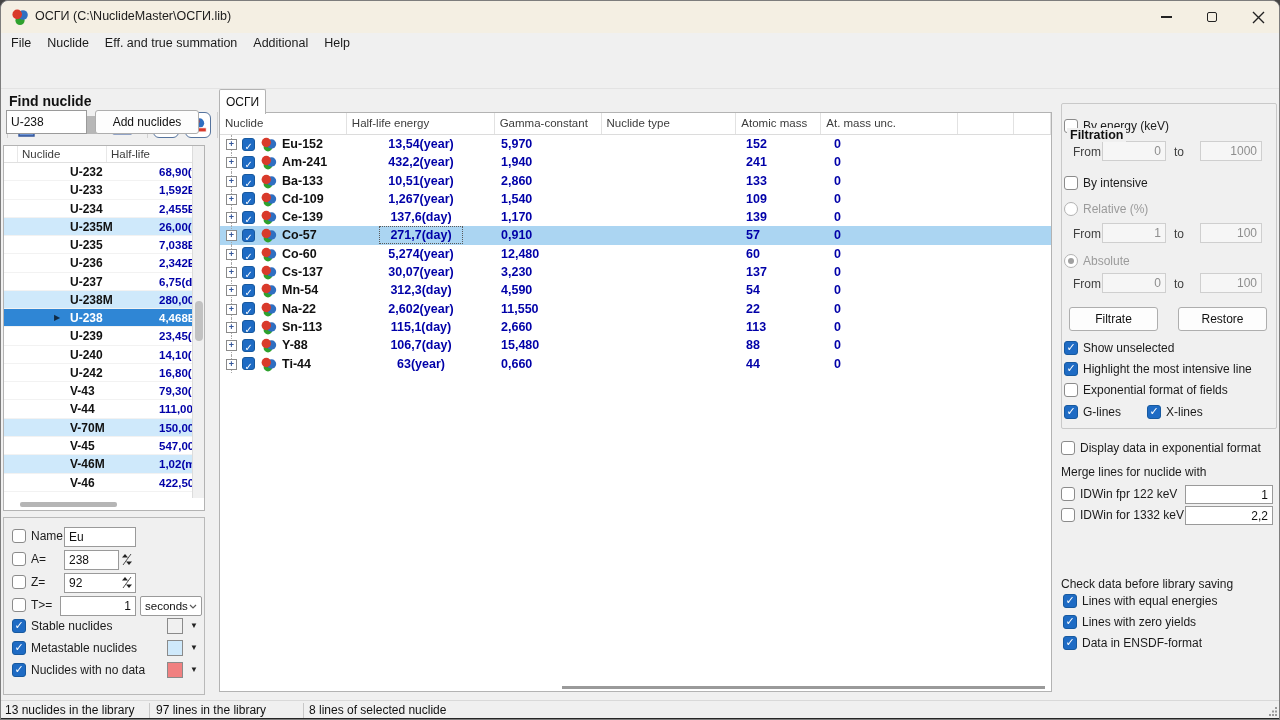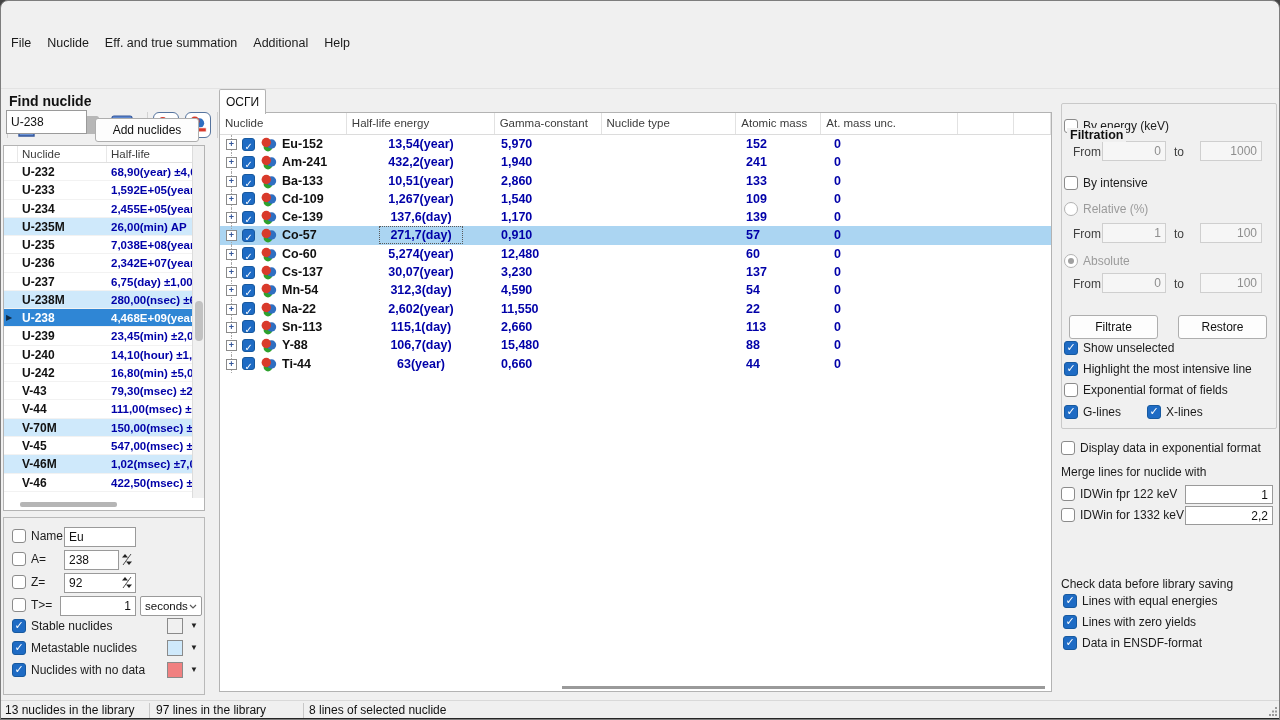--- a/index.html
+++ b/index.html
@@ -41,38 +41,38 @@
   .radio.on::after { content:""; position:absolute; left:3px; top:3px; width:6px;
                      height:6px; border-radius:50%; background:#a0a0a0; }
   .txt { font-size:12px; color:#1b1b1b; }
   .gray { color:#9b9b9b; }
   .field { background:#fff; border:1px solid #9a9a9a; font-size:12px; color:#111;
            padding:0 4px; }
   .field.dis { background:#f6f6f6; border-color:#cfcfcf; color:#8e8e8e; }
   .field.num { text-align:right; }
   .btn { background:#fdfdfd; border:1px solid #aeaeae; border-radius:3px;
          font-size:12px; color:#111; display:flex; align-items:center;
-         justify-content:center;margin-top:8px; }
+         justify-content:center; }
   .chkrow { display:flex; align-items:center; gap:5px; position:absolute; }
 
   
   .find-title { left:8px; top:92px; font-size:14px; font-weight:bold; color:#111; }
   .find-input { left:5px; top:109px; width:81px; height:24px; }
   .add-btn { left:94px; top:109px; width:104px; height:24px; }
 
   .list-panel { left:2px; top:144px; width:202px; height:366px; background:#fff;
                 border:1px solid #b3b3b3; }
   .list-head { position:absolute; left:0; top:0; width:188px; height:17px;
                display:flex; border-bottom:1px solid #e0e0e0; }
   .lh-ind { width:14px; border-right:1px solid #e8e8e8; }
   .lh-name { width:89px; border-right:1px solid #e8e8e8; padding-left:4px;
              font-size:11.5px; color:#3c3c3c; line-height:16px; }
   .lh-hl { flex:1; padding-left:4px; font-size:11.5px; color:#3c3c3c; line-height:16px; }
   .list-body { position:absolute; left:0; top:17px; width:188px; }
-  .lrow { display:flex; height:18.28px; line-height:18.28px; border-bottom:1px solid #f2f2f2; }
+  .lrow { display:flex; height:18.28px; line-height:18.28px; border-bottom:1px solid #f2f2f2;padding-left:48px; }
   .lrow .ind { width:14px; flex:0 0 auto; position:relative; }
   .lrow .ln { width:89px; flex:0 0 auto; padding-left:4px; font-size:12px;
               font-weight:bold; color:#111; overflow:hidden; white-space:nowrap; }
   .lrow .lh { flex:1; padding-left:4px; font-size:11.5px; font-weight:700;
               color:#0000a8; overflow:hidden; white-space:nowrap; }
   .lrow.ms { background:#cfe9fb; }
   .lrow.sel { background:#2f86d5; }
   .lrow.sel .ln, .lrow.sel .lh { color:#fff; }
   .lrow.sel .ind::after { content:"▶"; position:absolute; left:2px; top:0;
                           font-size:8px; color:#102a43; }
@@ -142,20 +142,39 @@
   .statusbar .seg { position:absolute; top:2px; font-size:12px; color:#111; }
   .ssep { position:absolute; top:2px; width:1px; height:15px; background:#c8c8c8; }
   .grip { position:absolute; right:3px; top:5px; width:10px; height:10px; }
   .bottom-edge { left:0; top:717px; width:1280px; height:3px; background:#262626; }
 </style>
 </head>
 <body>
 
 <div class="window">
 
+  <div class="abs titlebar">
+    <svg class="abs" style="left:10px;top:7px" width="18" height="18" viewBox="0 0 18 18">
+      <circle cx="9" cy="12.5" r="4.6" fill="#2ea12e"></circle>
+      <circle cx="12" cy="7" r="4.8" fill="#2f6fc1"></circle>
+      <circle cx="6.2" cy="6.4" r="4.8" fill="#d93a2b"></circle>
+    </svg>
+    <div class="abs title-text">ОСГИ (C:\NuclideMaster\ОСГИ.lib)</div>
+    <div class="abs winbtn" style="left:1142px">
+      <div class="glyph-min"></div>
+      </div>
+    <div class="abs winbtn" style="left:1188px">
+      <div class="glyph-max"></div>
+      </div>
+    <div class="abs winbtn" style="left:1234px">
+      <svg width="13" height="13" viewBox="0 0 13 13">
+        <path d="M1 1L12 12M12 1L1 12" stroke="#222" stroke-width="1.4"></path>
+        </svg>
+      </div>
+  </div>
 
   <div class="abs menubar">
     <div class="menu-item">File</div>
     <div class="menu-item">Nuclide</div>
     <div class="menu-item">Eff. and true summation</div>
     <div class="menu-item">Additional</div>
     <div class="menu-item">Help</div>
   </div>
 
   <div class="abs toolbar">

